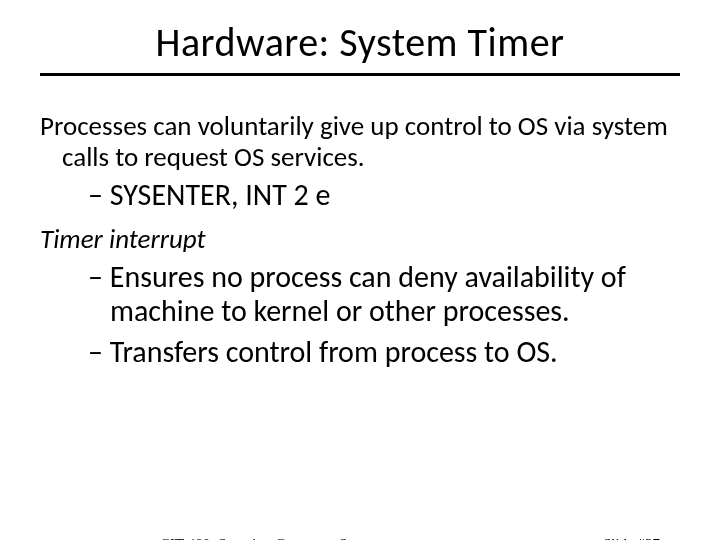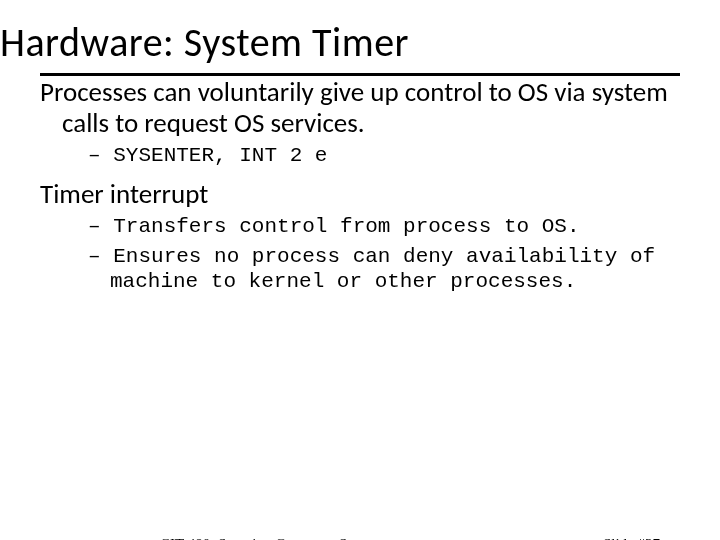--- a/index.html
+++ b/index.html
@@ -13,51 +13,52 @@
     overflow: hidden;
   }
   .slide {
     position: relative;
     width: 720px;
     height: 540px;
     box-sizing: border-box;
   }
   .title {
     font-size: 40px;
+    text-align: center;
     margin-top: 18px;
     font-weight: 400;
     letter-spacing: 0.5px;
   }
   .rule {
     margin: 6px 40px 0 40px;
     border: none;
     border-top: 3px solid #000;
   }
   .content {
-    margin: 0 40px 0 40px;
+    margin: 34px 40px 0 40px;
     font-size: 27px;
     line-height: 1.15;
   }
   .lead {
     margin: 0 0 6px 0;
     text-indent: -22px;
     padding-left: 22px;
   }
   .sub {
     margin: 0 0 6px 48px;
-    font-size: 21px;
+    font-size: 30px;
     text-indent: -22px;
     padding-left: 22px;
-    font-family: Liberation Mono, monospace;
   }
   .sub::before {
     content: "– ";
   }
   .section {
     margin: 10px 0 6px 0;
+    font-style: italic;
   }
   .footer {
     position: absolute;
     bottom: 22px;
     left: 0;
     width: 100%;
     font-family: "Times New Roman", Times, serif;
     font-size: 15px;
   }
   .footer-left {
@@ -74,22 +75,22 @@
 
 <div class="slide">
 
   <div class="title">Hardware: System Timer</div>
   <hr class="rule">
 
   <div class="content">
     <p class="lead">Processes can voluntarily give up control to OS via system calls to request OS services.</p>
     <p class="sub">SYSENTER, INT 2 e</p>
     <p class="section">Timer interrupt</p>
+    <p class="sub">Ensures no process can deny availability of machine to kernel or other processes.</p>
     <p class="sub">Transfers control from process to OS.</p>
-    <p class="sub">Ensures no process can deny availability of machine to kernel or other processes.</p>
   </div>
 
   <div class="footer">
     <span class="footer-left">CIT 480: Securing Computer Systems</span>
     <span class="footer-right">Slide #37</span>
   </div>
 
 </div>
 
 </body></html>

